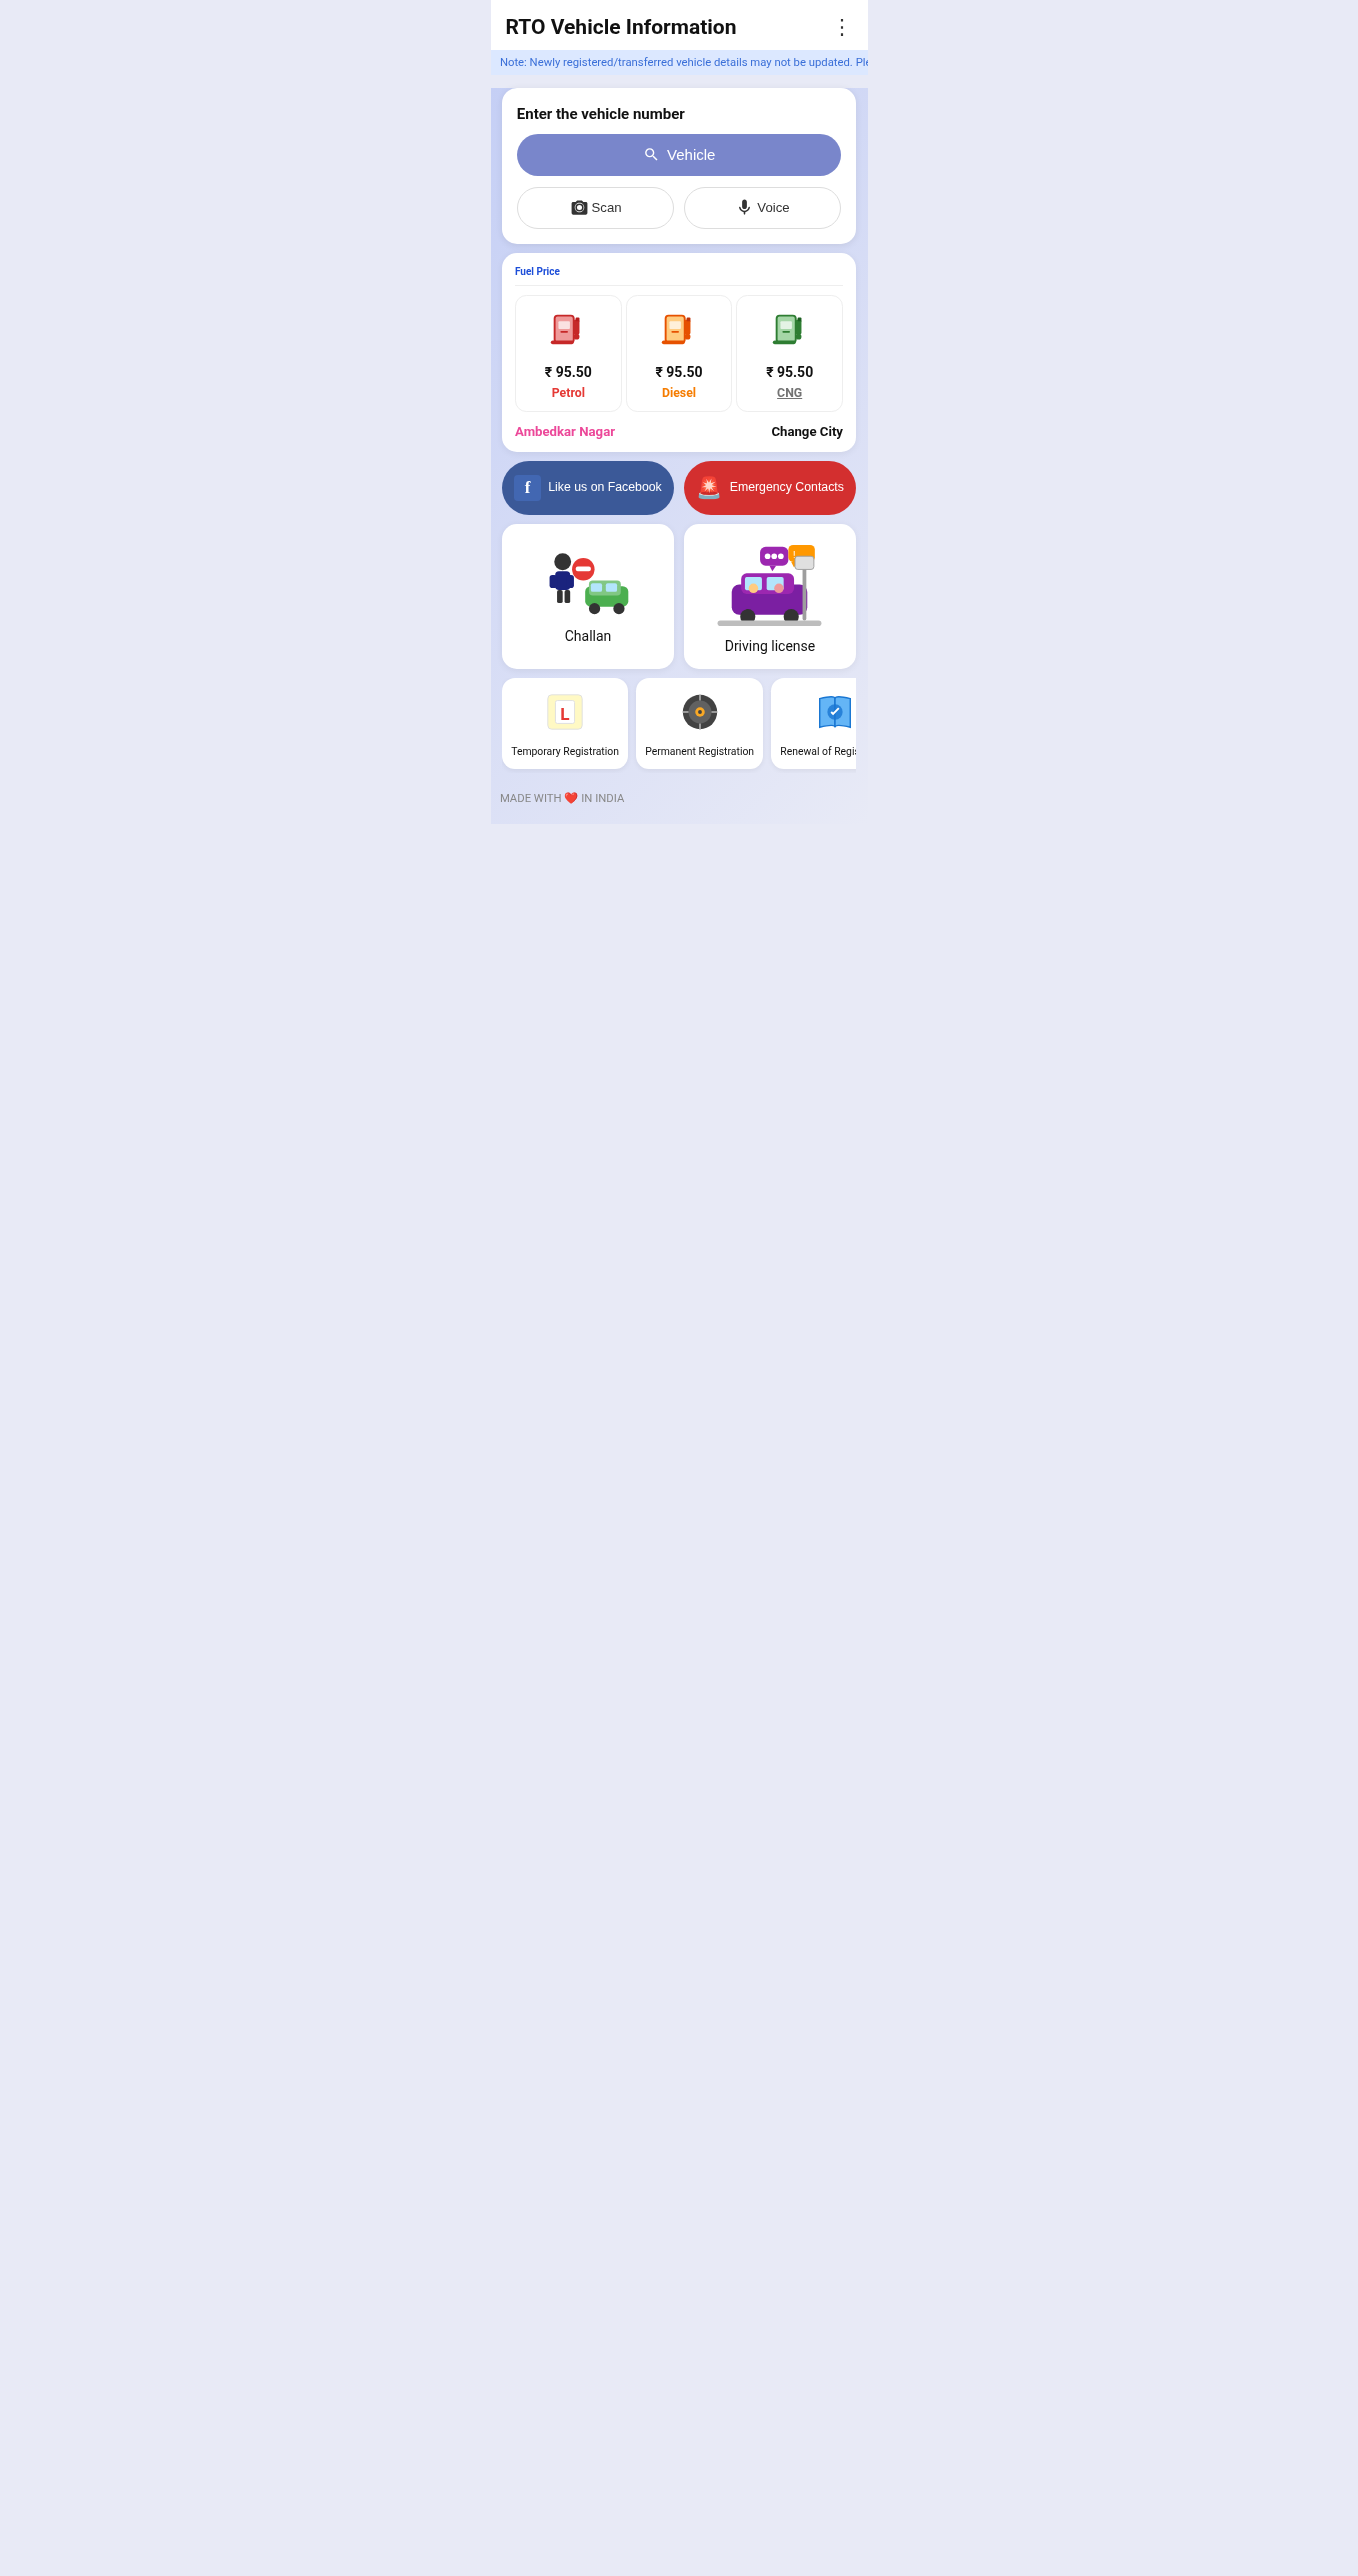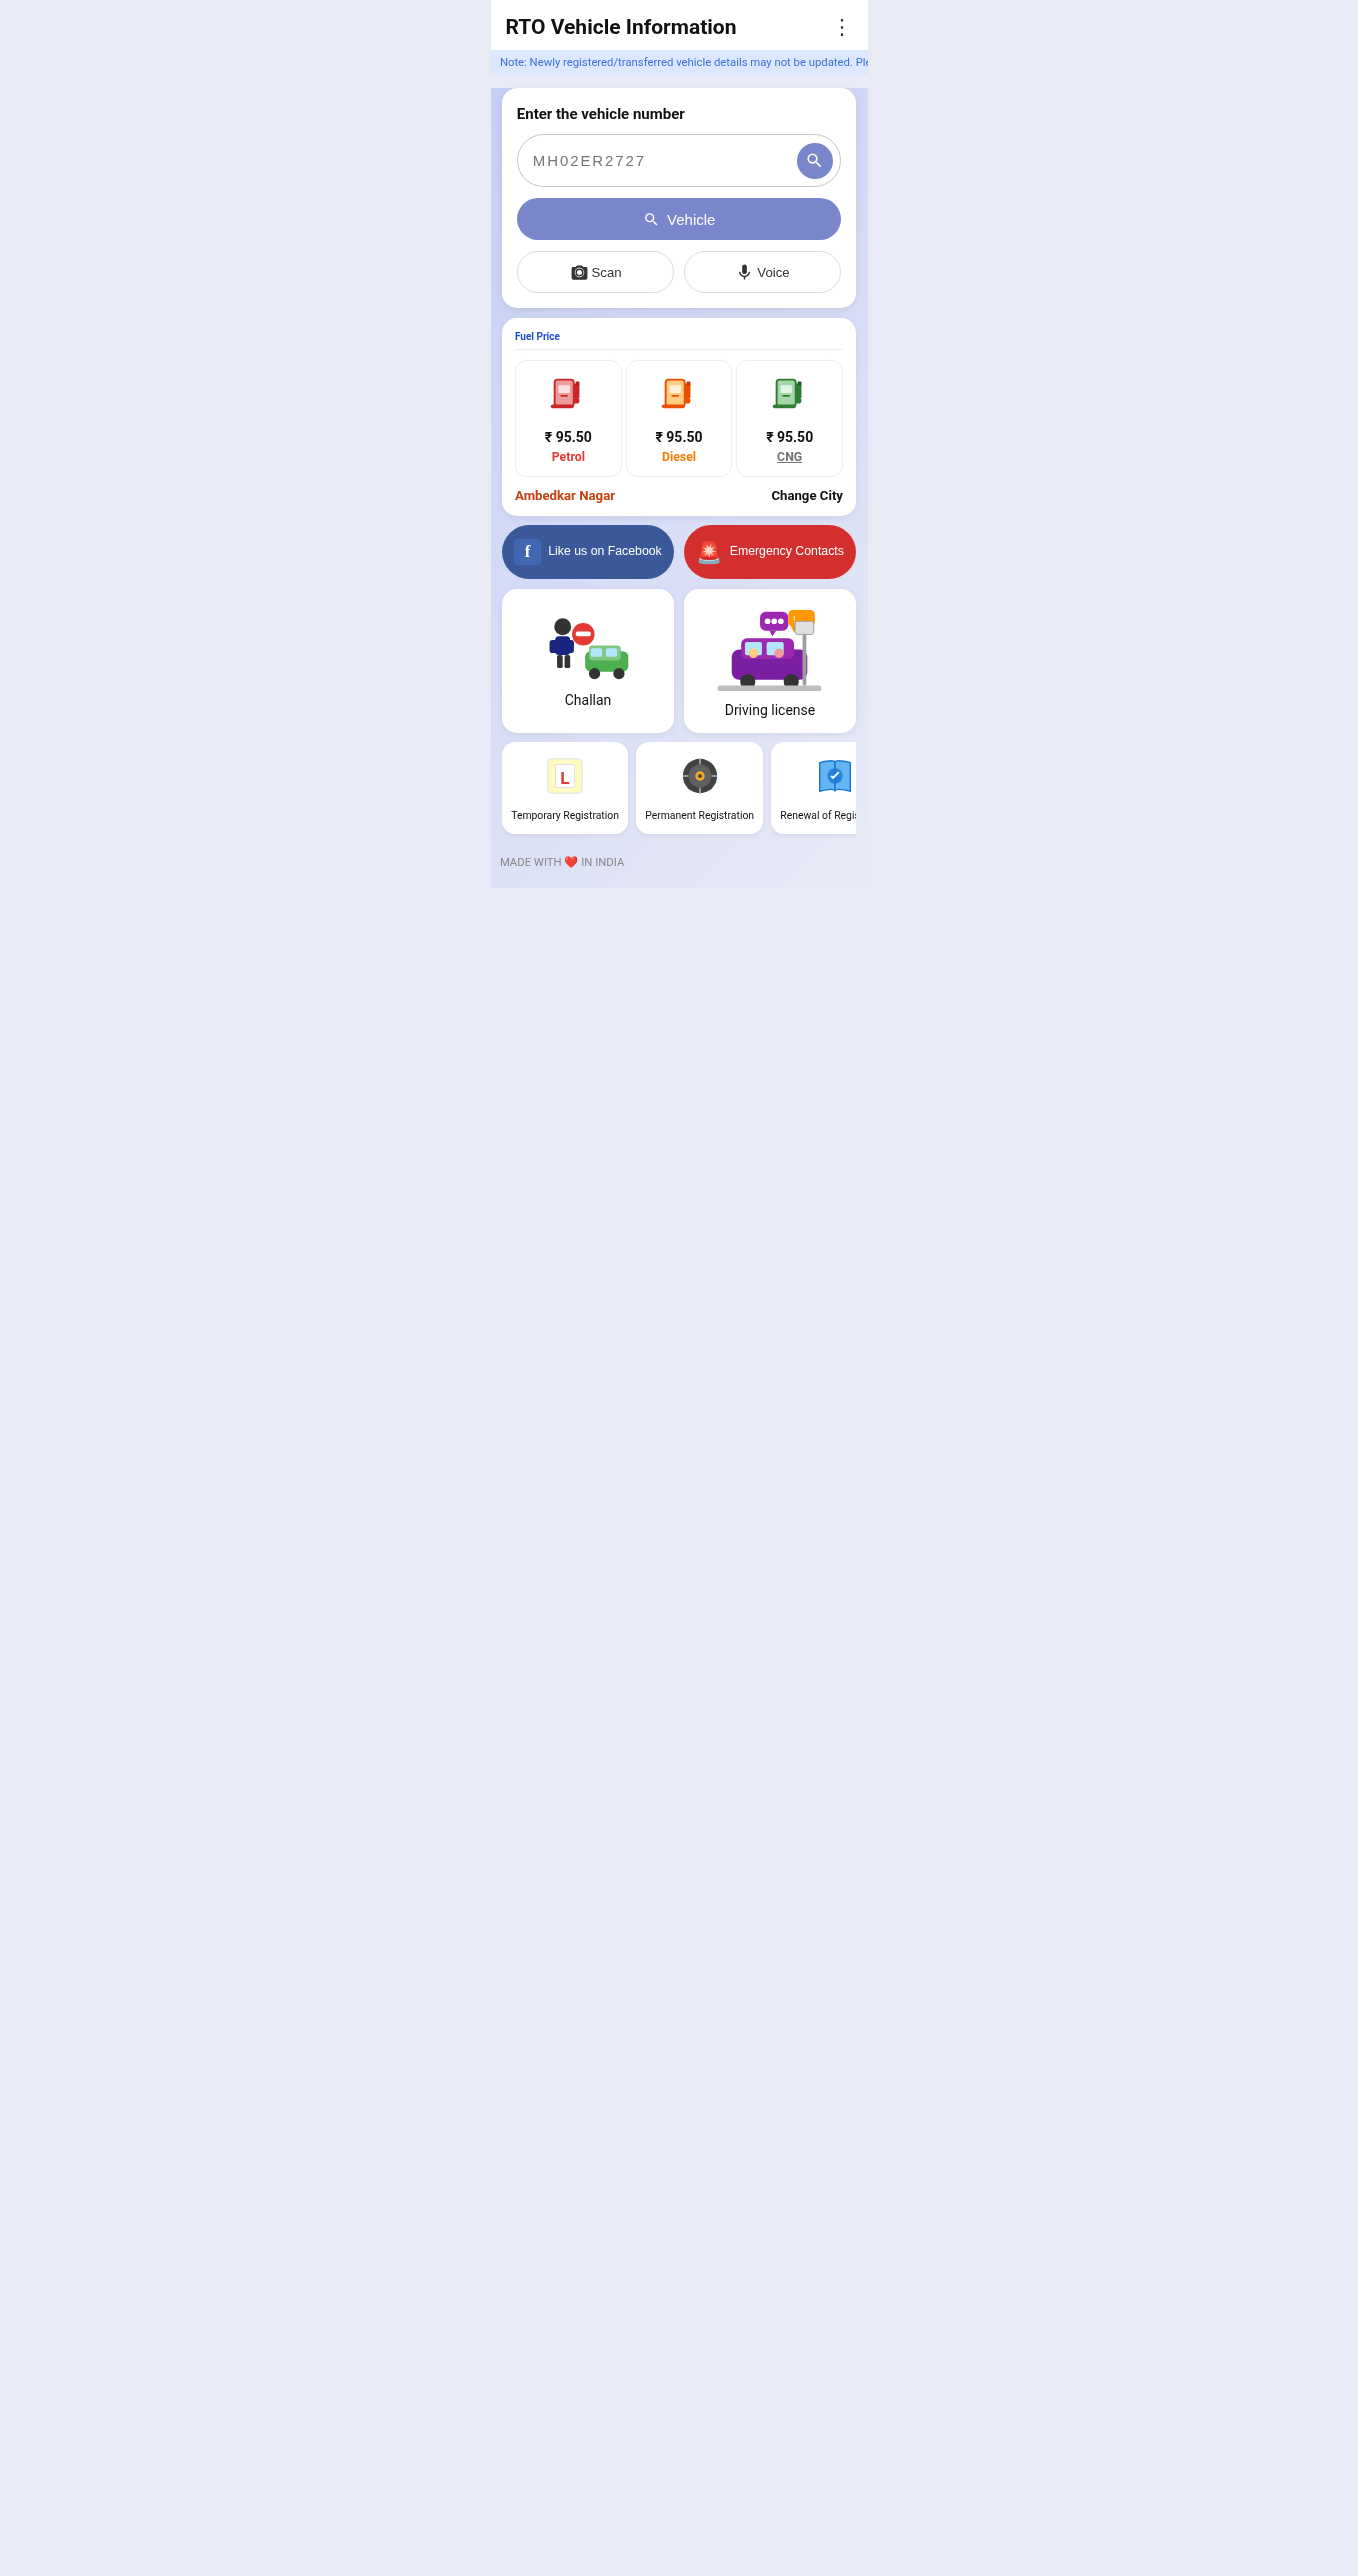--- a/index.html
+++ b/index.html
@@ -183,21 +183,21 @@
     .cng-color { color: #737373; text-decoration: underline; }
 
     .fuel-footer {
       display: flex;
       justify-content: space-between;
       align-items: center;
     }
     .fuel-city {
       font-size: 13.2px;
       font-weight: bold;
-      color: #c2410c;
+      color: #ec4899;
     }
     .change-city {
       font-size: 13.2px;
       font-weight: bold;
       color: #111;
       cursor: pointer;
     }
 
     .action-row {
       display: flex;
@@ -308,28 +308,20 @@
 </div>
 
 <div class="notice-bar">
   <span>Note: Newly registered/transferred vehicle details may not be updated. Please</span>
 </div>
 
 <div class="bg-decoration">
 
   <div class="search-card">
     <div class="search-card-title">Enter the vehicle number</div>
-    <div class="vehicle-input-row">
-      <input class="vehicle-input" type="text" placeholder="MH02ER2727" style="">
-      <button class="search-icon-btn">
-        <svg viewBox="0 0 24 24" xmlns="http://www.w3.org/2000/svg">
-          <path d="M15.5 14h-.79l-.28-.27A6.471 6.471 0 0 0 16 9.5 6.5 6.5 0 1 0 9.5 16c1.61 0 3.09-.59 4.23-1.57l.27.28v.79l5 4.99L20.49 19l-4.99-5zm-6 0C7.01 14 5 11.99 5 9.5S7.01 5 9.5 5 14 7.01 14 9.5 11.99 14 9.5 14z"></path>
-        </svg>
-      </button>
-    </div>
     <button class="search-btn">
       <svg width="17" height="17" viewBox="0 0 24 24" fill="white">
         <path d="M15.5 14h-.79l-.28-.27A6.471 6.471 0 0 0 16 9.5 6.5 6.5 0 1 0 9.5 16c1.61 0 3.09-.59 4.23-1.57l.27.28v.79l5 4.99L20.49 19l-4.99-5zm-6 0C7.01 14 5 11.99 5 9.5S7.01 5 9.5 5 14 7.01 14 9.5 11.99 14 9.5 14z"></path>
       </svg>
       <span>Vehicle</span>
     </button>
     <div class="scan-voice-row">
       <button class="scan-btn">
         <svg width="19" height="19" viewBox="0 0 24 24" fill="#333">
           <path d="M12 15.2A3.2 3.2 0 1 1 12 8.8a3.2 3.2 0 0 1 0 6.4zm0-8.4a5.2 5.2 0 1 0 0 10.4A5.2 5.2 0 0 0 12 6.8zM9 3L7.17 5H4c-1.1 0-2 .9-2 2v12c0 1.1.9 2 2 2h16c1.1 0 2-.9 2-2V7c0-1.1-.9-2-2-2h-3.17L15 3H9zm3 15c-3.31 0-6-2.69-6-6s2.69-6 6-6 6 2.69 6 6-2.69 6-6 6z"></path>

